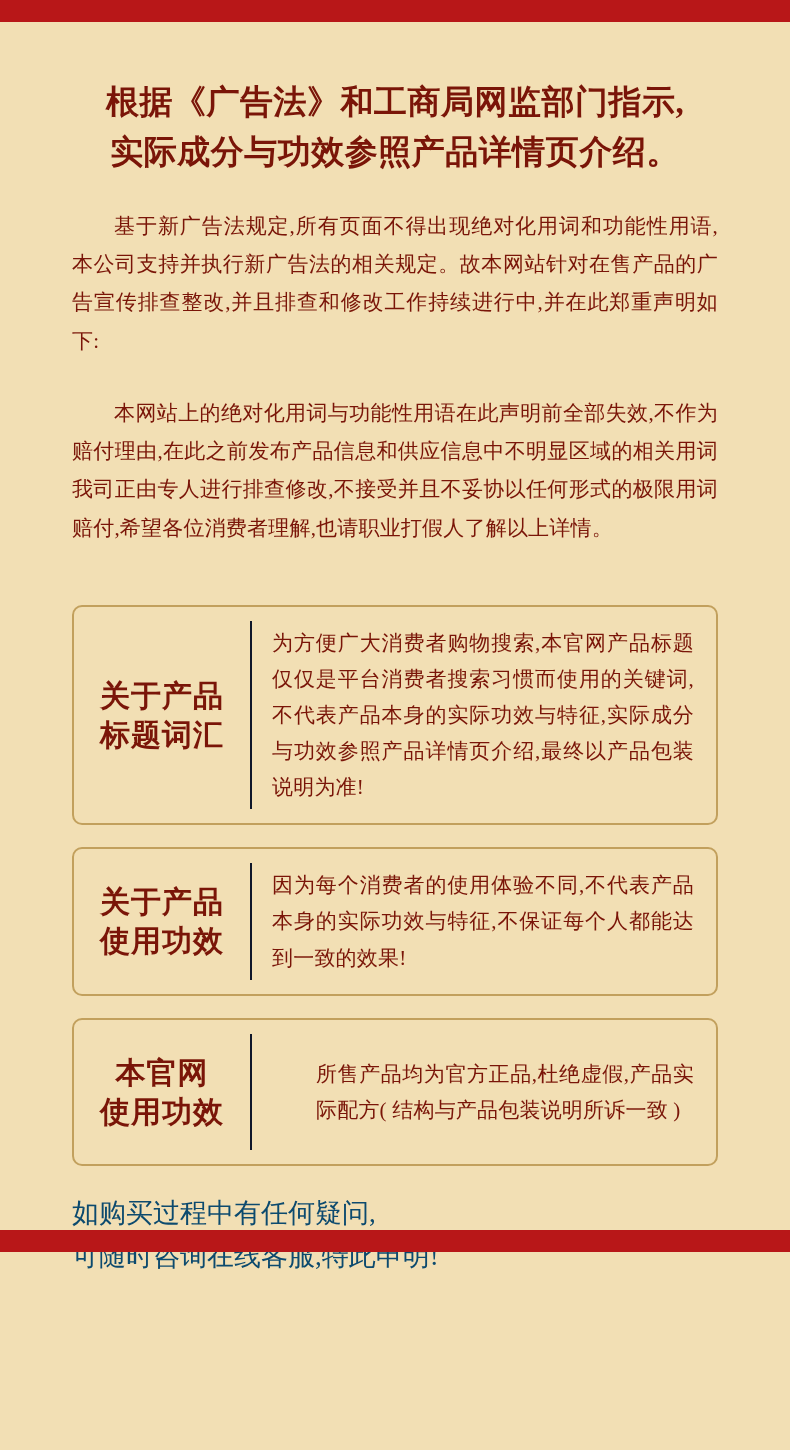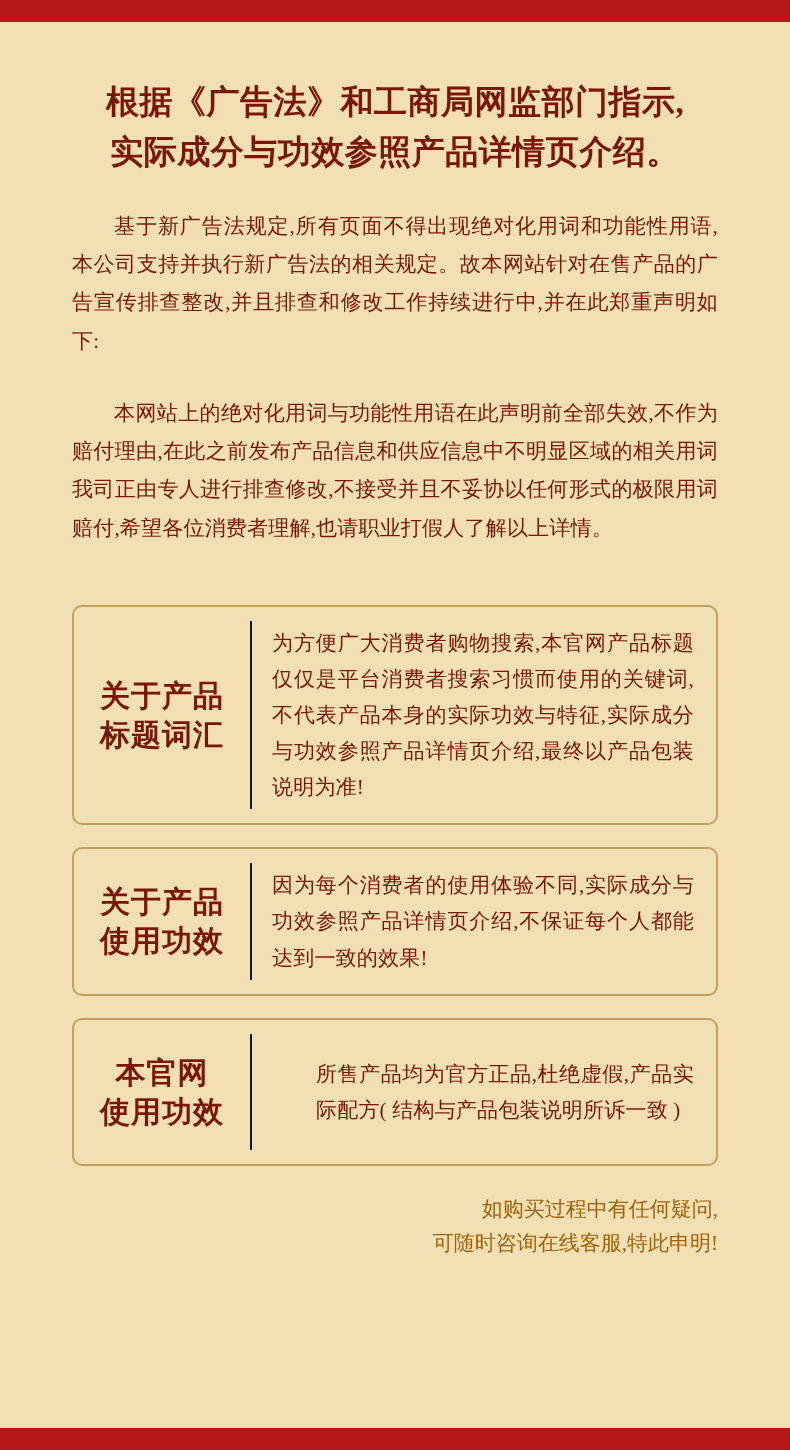--- a/index.html
+++ b/index.html
@@ -10,21 +10,21 @@
     width: 790px;
     height: 1450px;
     background: #f2dfb4;
     font-family: "Liberation Serif", "DejaVu Serif", serif;
     color: #7a1508;
     overflow: hidden;
   }
   .page {
     position: relative;
     width: 790px;
-    height: 1450px;
+    height: 1252px;
     background: #f2dfb4;
     box-sizing: border-box;
     text-decoration: underline;
   }
   .bar-top {
     position: absolute;
     top: 0;
     left: 0;
     width: 790px;
     height: 22px;
@@ -112,24 +112,24 @@
     text-align: justify;
     letter-spacing: 0.2px;
     display: flex;
     align-items: center;
   }
   .card.c1 { min-height: 196px; }
   .card.c2 { min-height: 140px; }
   .card.c3 { min-height: 148px; gap: 44px; }
   .footer {
     margin-top: 26px;
-    text-align: right;
-    font-size: 21px;
+    text-align: left;
+    font-size: 27px;
     line-height: 1.62;
-    color: #a16207;
+    color: #0c4a6e;
   }
   .footer .fl {
     display: block;
   }
 </style>
 </head>
 <body>
 
 <div class="page">
 
@@ -154,21 +154,21 @@
           <span>标题词汇</span>
         </div>
         <div class="card-body">为方便广大消费者购物搜索,本官网产品标题仅仅是平台消费者搜索习惯而使用的关键词,不代表产品本身的实际功效与特征,实际成分与功效参照产品详情页介绍,最终以产品包装说明为准!</div>
       </div>
 
       <div class="card c2">
         <div class="card-title">
           <span>关于产品</span>
           <span>使用功效</span>
         </div>
-        <div class="card-body">因为每个消费者的使用体验不同,实际成分与功效参照产品详情页介绍,不保证每个人都能达到一致的效果!</div>
+        <div class="card-body">因为每个消费者的使用体验不同,不代表产品本身的实际功效与特征,不保证每个人都能达到一致的效果!</div>
       </div>
 
       <div class="card c3">
         <div class="card-title">
           <span>本官网</span>
           <span>使用功效</span>
         </div>
         <div class="card-body">所售产品均为官方正品,杜绝虚假,产品实际配方( 结构与产品包装说明所诉一致 )</div>
       </div>
 

